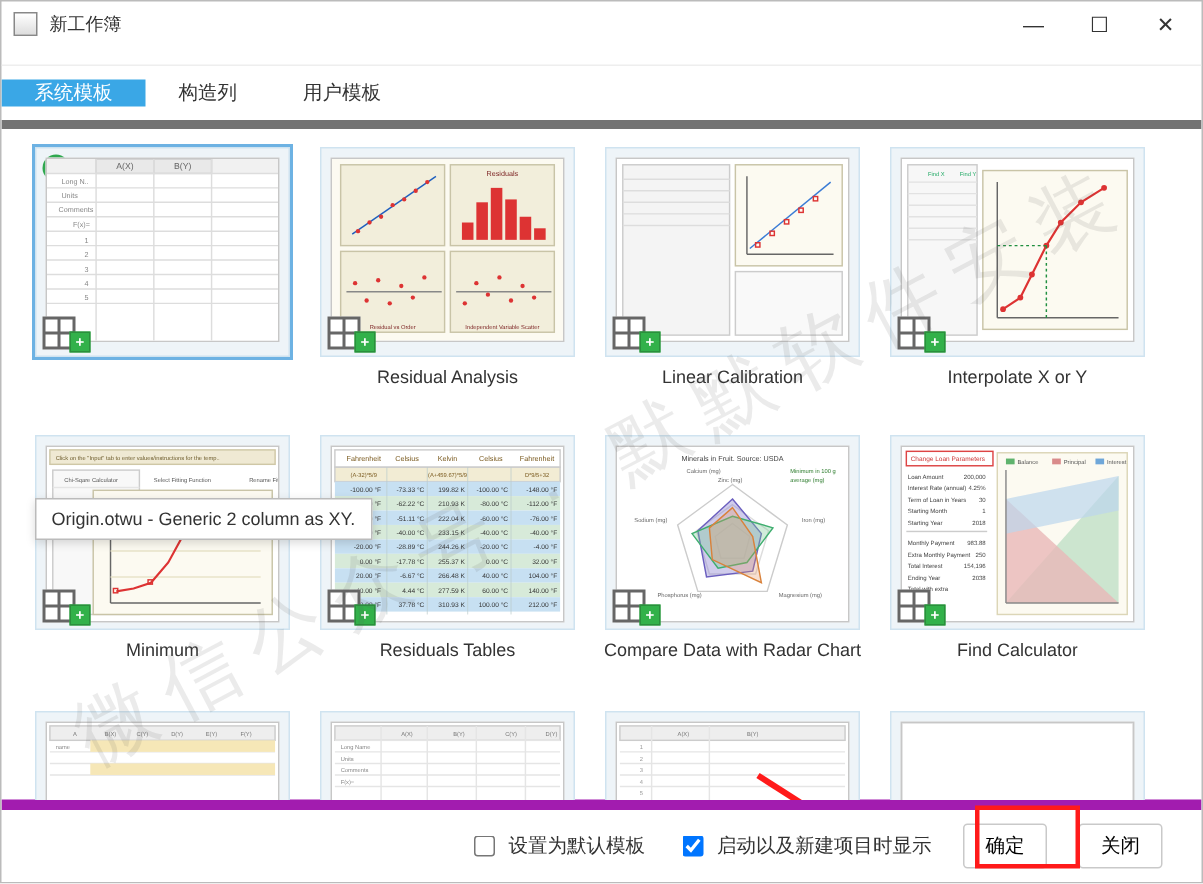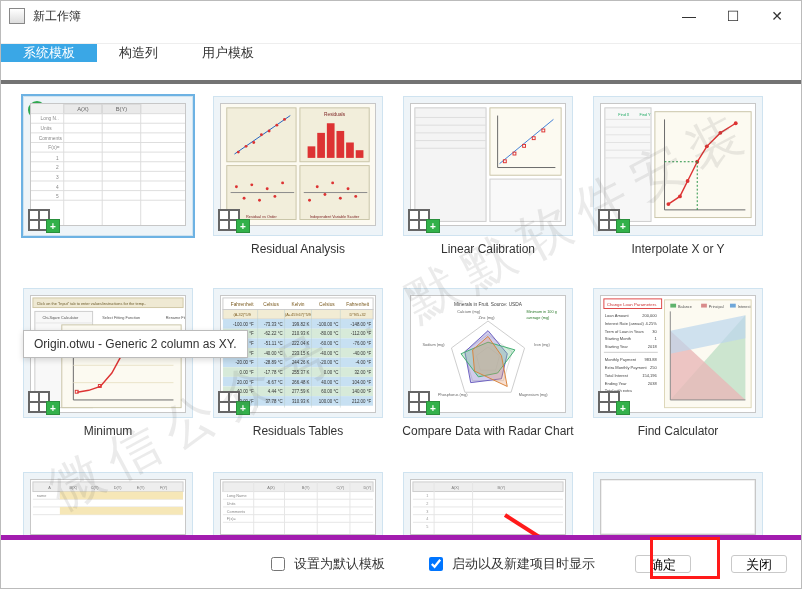--- a/index.html
+++ b/index.html
@@ -2,39 +2,39 @@
 <html><head>
 <meta charset="utf-8">
 <style>
   html,body{margin:0;padding:0;font-family:"Microsoft YaHei","Segoe UI",Arial,sans-serif;font-size:12px;color:#333;background:#fff}
   .window{width:802px;height:589px;border:1px solid #bbb;box-sizing:border-box;position:relative;display:flex;flex-direction:column;overflow:hidden}
   .titlebar{height:30px;display:flex;align-items:center;padding:0 2px 12px 8px;border-bottom:1px solid #eee}
   .app-icon{width:14px;height:14px;border:1px solid #888;margin-right:8px;background:linear-gradient(#fff,#ddd)}
   .title-text{flex:1;font-size:12px}
   .win-btns{display:flex}
   .win-btn{width:44px;height:28px;display:flex;align-items:center;justify-content:center;font-size:14px;color:#333}
-  .tabs{height:36px;display:flex;align-items:flex-start;border-bottom:4px solid #737373}
+  .tabs{height:36px;display:flex;align-items:center;border-bottom:6px solid #737373}
   .tab{padding:0 22px;display:flex;align-items:center;font-size:13px;color:#333;cursor:pointer}
   .tab.active{background:#3aa7e6;color:#fff}
   .content{flex:1;overflow:auto;padding:12px 12px 0 12px;position:relative}
   .grid{display:flex;flex-wrap:wrap;gap:0}
   .card{width:190px;height:188px;display:flex;flex-direction:column;align-items:center;margin:0 0 4px 0}
   .thumb{width:170px;height:140px;border:1px solid #cfe3f0;background:#eef4f8;position:relative;box-sizing:border-box;overflow:hidden}
   .card.selected .thumb{outline:2px solid #6db2e3}
   .caption{margin-top:6px;font-size:12px;text-align:left;line-height:1.25;height:30px;overflow:hidden}
   .badge{position:absolute;left:4px;bottom:4px;display:flex;align-items:flex-end}
   .grid-icon{width:20px;height:20px;background:#fff;border:1px solid #666;display:grid;grid-template-columns:1fr 1fr;grid-template-rows:1fr 1fr}
   .grid-icon > div{border:1px solid #666}
   .plus{width:12px;height:12px;background:#32b14a;margin-left:-4px;margin-bottom:-2px;display:flex;align-items:center;justify-content:center;color:#fff;font-weight:bold;font-size:10px;border:1px solid #2a8f3c}
   .check{position:absolute;left:4px;top:4px;width:18px;height:18px;border-radius:50%;background:#2fa84f;display:flex;align-items:center;justify-content:center;color:#fff;font-size:12px}
   .tooltip{position:absolute;left:22px;top:246px;background:#fff;border:1px solid #bbb;padding:6px 10px;font-size:12px;box-shadow:0 2px 6px rgba(0,0,0,0.15);z-index:20}
-  .footer{height:48px;border-top:5px solid #a21caf;display:flex;align-items:center;justify-content:flex-end;padding:0 14px;gap:40px}
+  .footer{height:48px;border-top:7px solid #a21caf;display:flex;align-items:center;justify-content:flex-end;padding:0 26px;gap:21px}
   .chk{display:flex;align-items:center;gap:6px;font-size:13px}
   .chk input{width:14px;height:14px}
-  .btn{min-width:56px;height:18px;border:1px solid #c9c9c9;background:#fff;border-radius:3px;font-size:13px;padding:0 14px;cursor:pointer}
+  .btn{min-width:56px;height:30px;border:1px solid #c9c9c9;background:#fff;border-radius:3px;font-size:13px;padding:0 14px;cursor:pointer}
   .btn.primary{border:1px solid #c9c9c9}
   .btn-highlight{position:absolute;right:81px;bottom:9px;width:64px;height:36px;border:3px solid #ff1a1a;pointer-events:none;z-index:30}
   
   .arrow{position:absolute;left:498px;top:425px;width:190px;height:130px;pointer-events:none;z-index:25}
   
   .watermark{position:absolute;left:50%;top:50%;transform:translate(-50%,-50%) rotate(-28deg);font-size:52px;color:rgba(90,90,90,0.12);white-space:nowrap;letter-spacing:12px;pointer-events:none;z-index:15;font-weight:400}
   
   .mini{position:absolute;inset:6px;background:#fff;border:1px solid #c7c7c7;font-size:6px}
   svg{display:block}
   .row2 .thumb{height:130px}

